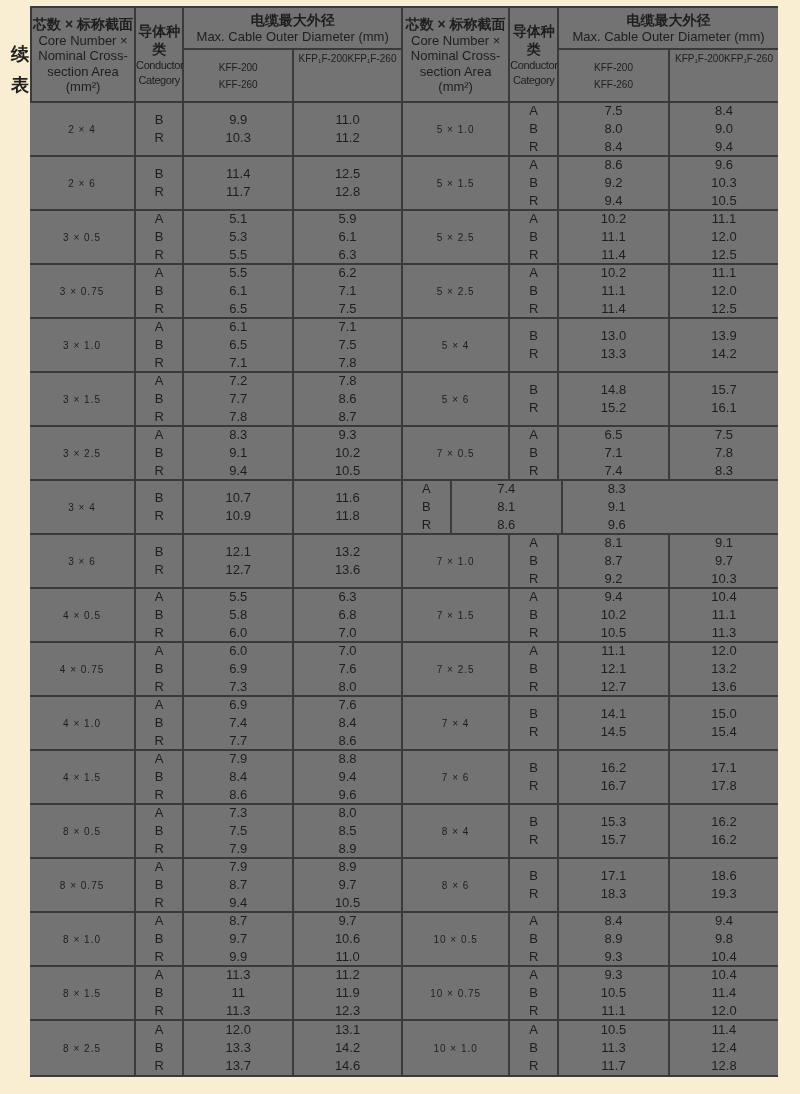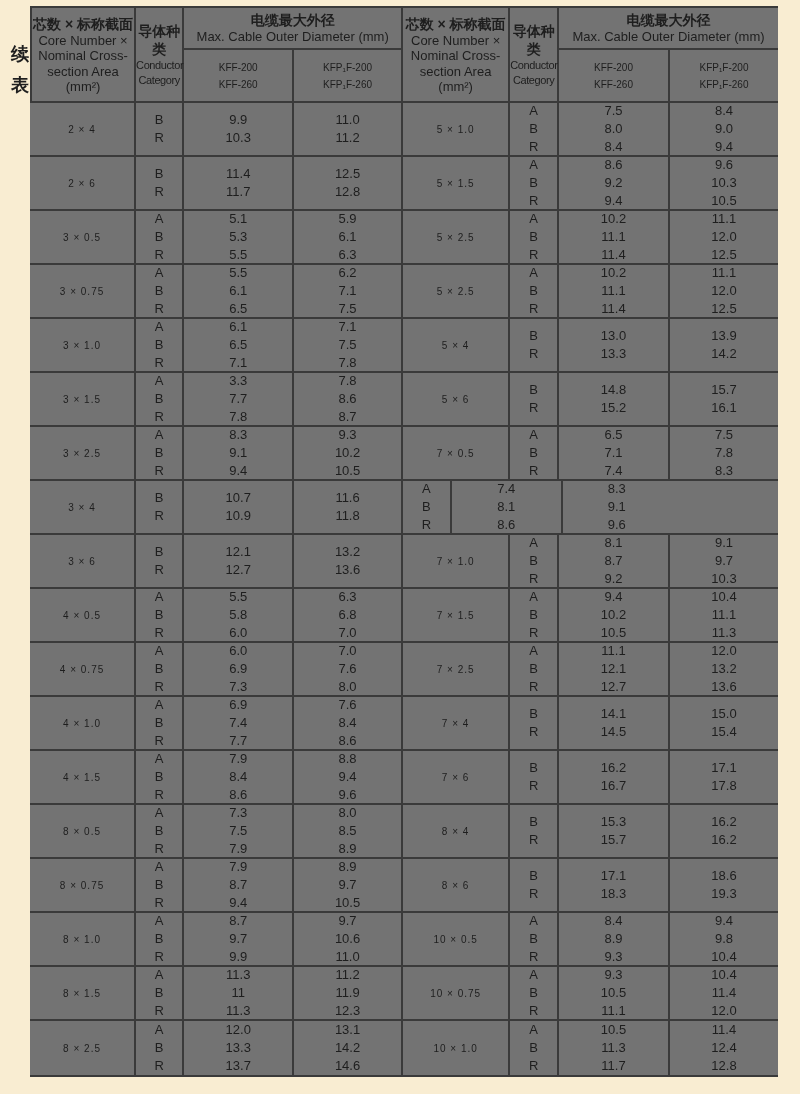--- a/index.html
+++ b/index.html
@@ -31,21 +31,21 @@
   .left .hc1 { border-left:2px solid #3a3a3a; }
   .hc2 { width:13%; border-right:2px solid #3a3a3a;
          display:flex; flex-direction:column; justify-content:center; text-align:center; }
   .h34 { width:58.4%; display:flex; flex-direction:column; }
   .h34top { height:42px; border-bottom:2px solid #3a3a3a;
             display:flex; flex-direction:column; justify-content:center; text-align:center; }
   .h34bot { flex:1; display:flex; }
   .hc3 { width:50.7%; border-right:2px solid #3a3a3a;
          display:flex; flex-direction:column; justify-content:center; text-align:center; }
   .hc4 { width:49.3%;
-         display:flex; flex-direction:column; justify-content:center; text-align:center;border-radius:16px; }
+         display:flex; justify-content:center; text-align:center;border-radius:16px; }
   .zh  { font-size:14px; font-weight:bold; line-height:18px; }
   .en  { font-size:13px; line-height:15.5px; }
   .en-sm { font-size:11px; line-height:15px; letter-spacing:-0.4px; }
   .kline { font-size:10px; line-height:17px; }
   
   .group-row { display:flex; height:54px; border-bottom:2px solid #3a3a3a; }
   .group-row:last-child { border-bottom:none; }
   .cell { height:100%; }
   .c1 { width:28.6%; border-right:2px solid #3a3a3a;
         display:flex; align-items:center; justify-content:center;
@@ -180,21 +180,21 @@
           </div>
         </div>
         <div class="group-row">
           <div class="cell c1">3 × 1.5</div>
           <div class="cell c2 stack">
             <div class="line">A</div>
             <div class="line">B</div>
             <div class="line">R</div>
           </div>
           <div class="cell c3 stack">
-            <div class="line">3.3</div>
+            <div class="line">7.2</div>
             <div class="line">7.7</div>
             <div class="line">7.8</div>
           </div>
           <div class="cell c4 stack">
             <div class="line">7.8</div>
             <div class="line">8.6</div>
             <div class="line">8.7</div>
           </div>
         </div>
         <div class="group-row">

